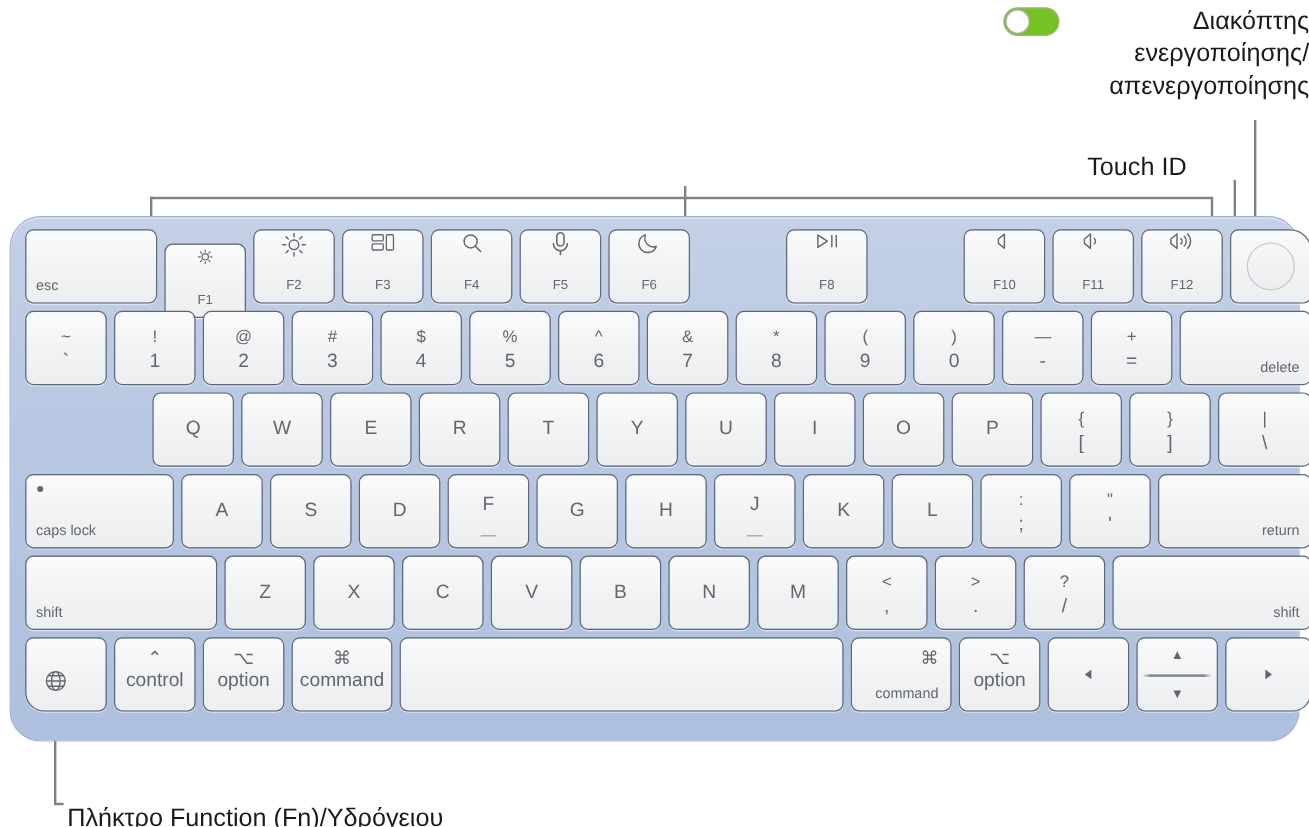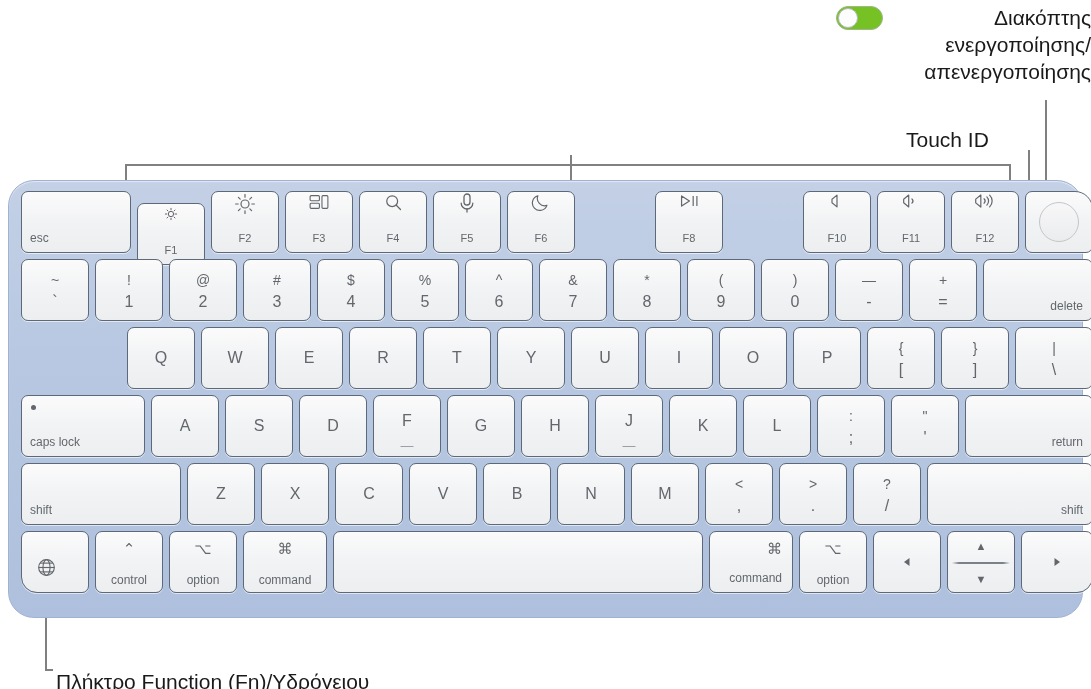--- a/index.html
+++ b/index.html
@@ -91,21 +91,21 @@
   .key .ficon {
     left: 0; right: 0; top: 9px;
     text-align: center;
   }
   .key .fnum {
     left: 0; right: 0; bottom: 8px;
     text-align: center; font-size: 11px;
   }
   
   .key .msym { left: 0; right: 0; top: 9px; text-align: center; font-size: 15px; }
-  .key .mword { left: 0; right: 0; bottom: 6px; text-align: center; font-size: 12px; }
+  .key .mword { left: 0; right: 0; bottom: 16px; text-align: center; font-size: 16px; }
   .key .msym-r { right: 10px; top: 9px; font-size: 15px; }
   .key .mword-r { right: 10px; bottom: 8px; font-size: 12px; }
 
   .capsdot {
     position: absolute; left: 9px; top: 9px;
     width: 5px; height: 5px; border-radius: 50%;
     background: #63676c;
   }
   .bump {
     position: absolute; left: 50%; transform: translateX(-50%);

